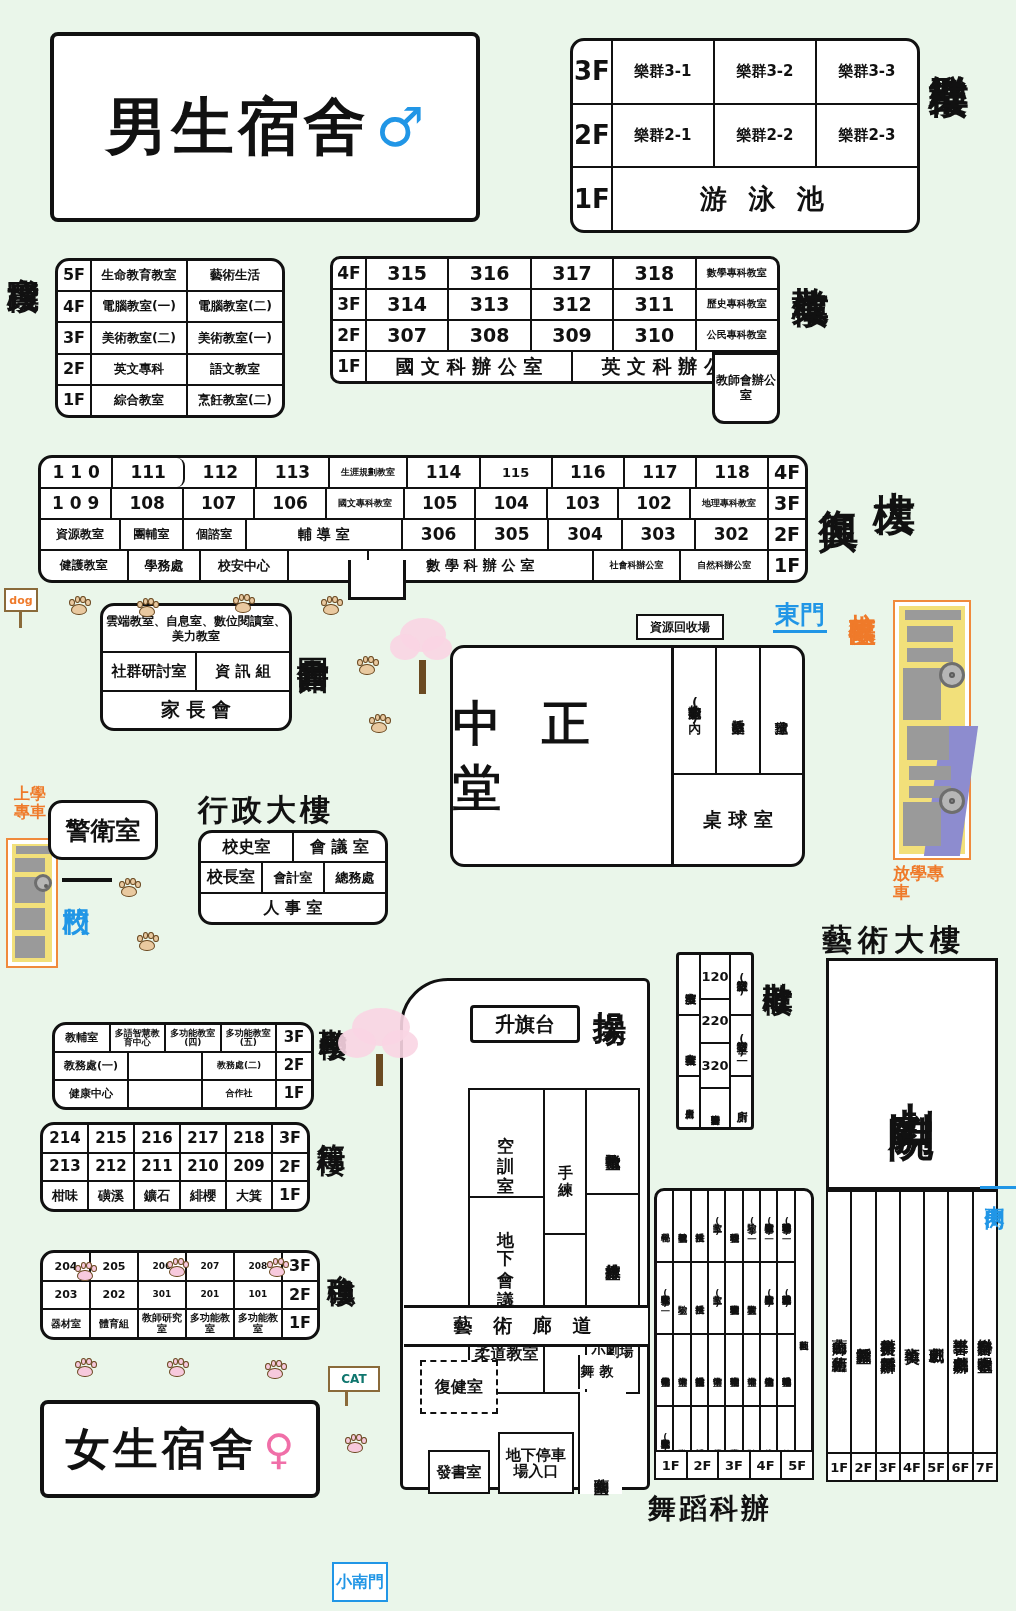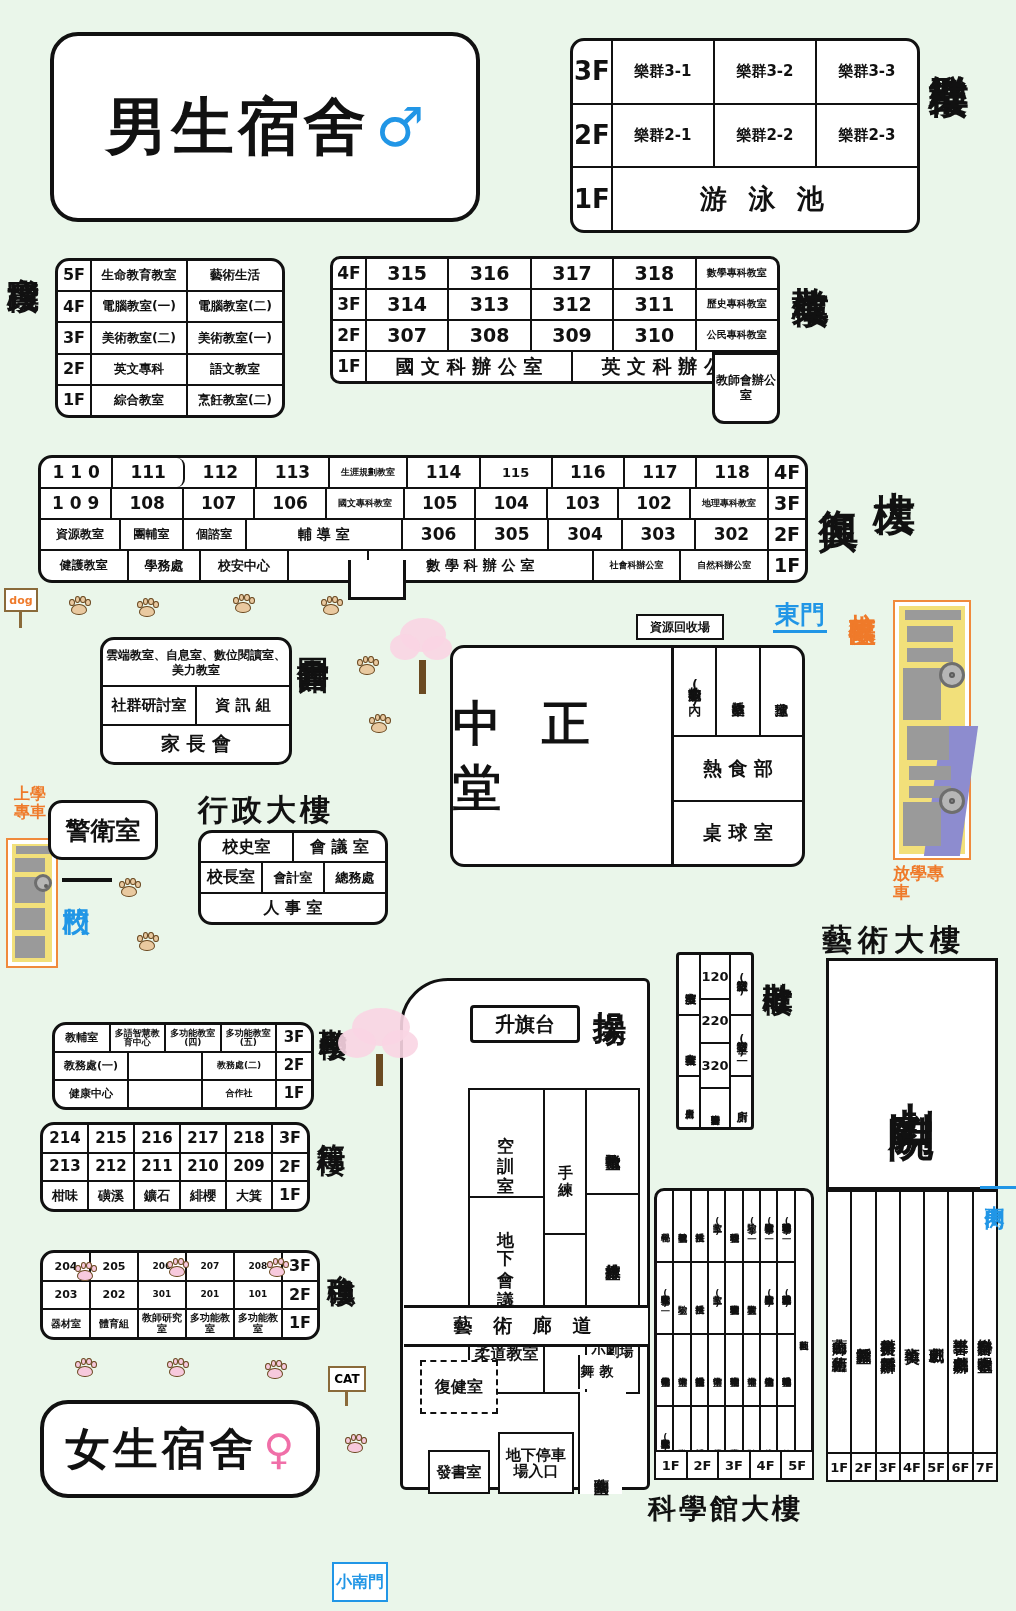--- a/index.html
+++ b/index.html
@@ -37,21 +37,21 @@
   .vlabel{
     position:absolute; font-weight:900; color:#111;
     writing-mode:vertical-rl; text-orientation:upright;
     letter-spacing:2px; line-height:1.05;
   }
   .hlabel{ position:absolute; font-weight:900; color:#111; }
 
   
   .plaque{
     position:absolute; background:#fff; border:4px solid #111;
-    border-radius:28px; display:flex; align-items:center; justify-content:center;
+    border-radius:8px; display:flex; align-items:center; justify-content:center;
     gap:6px;
   }
   .plaque .t{ font-size:62px; font-weight:900; letter-spacing:4px; }
   .plaque .sym{ font-size:54px; font-weight:700; }
 
   
   .paw{ position:absolute; width:22px; height:20px; }
   .paw .pad{ position:absolute; left:3px; top:8px; width:16px; height:11px;
     background:var(--pc,#e9c9a0); border:1.4px solid #6b4a22; border-radius:50%/60% 60% 45% 45%; }
   .paw .toe{ position:absolute; width:5.5px; height:7px; background:var(--pc,#e9c9a0);
@@ -239,21 +239,21 @@
   <div class="vlabel" style="left:818px;top:478px;font-size:40px;">復興</div>
   <div class="vlabel" style="left:872px;top:458px;font-size:42px;">大樓</div>
 
   <div class="abs" style="left:348px;top:560px;width:58px;height:40px;border-left:3px solid #111;border-right:3px solid #111;border-bottom:3px solid #111;background:#fff;"></div>
 
   <div class="tagbox" style="left:4px;top:588px;width:34px;height:24px;font-size:11px;color:#ef7a2a;border-color:#8a6a3a;">
     <span>dog</span>
   </div>
   <div class="abs" style="left:19px;top:612px;width:3px;height:16px;background:#8a6a3a;"></div>
 
-  <div class="hbox" style="left:100px;top:637px;width:192px;height:128px;font-size:12px;">
+  <div class="hbox" style="left:100px;top:603px;width:192px;height:128px;font-size:12px;">
     <div class="grid">
       <div class="row" style="flex:1.25">
         <div class="cell" style="line-height:1.25;padding:2px 3px">雲端教室、自息室、數位閱讀室、美力教室</div>
       </div>
       <div class="row">
         <div class="cell" style="font-size:15px">社群研討室</div>
         <div class="cell" style="font-size:15px">資 訊 組</div>
       </div>
       <div class="row">
         <div class="cell" style="font-size:19px">家 長 會</div>
@@ -272,23 +272,20 @@
   <div class="hbox" style="left:450px;top:645px;width:355px;height:222px;">
     <div style="display:flex;width:100%;height:100%;">
       <div style="flex:1;display:flex;align-items:center;justify-content:center;border-right:3px solid #111;">
         <span style="font-size:48px;font-weight:900;letter-spacing:12px">中 正 堂</span>
       </div>
       <div style="flex:0 0 128px;display:flex;flex-direction:column;">
         <div style="flex:1.05;display:flex;border-bottom:2.5px solid #111;">
           <div class="cell" style="writing-mode:vertical-rl;text-orientation:upright;font-size:13px">多功能教室(內)</div>
           <div class="cell" style="writing-mode:vertical-rl;text-orientation:upright;font-size:13px">樂活教室</div>
           <div class="cell" style="writing-mode:vertical-rl;text-orientation:upright;font-size:13px">撞球室</div>
-        </div>
-        <div style="flex:.75;display:flex;border-bottom:2.5px solid #111;">
-          <div class="cell" style="font-size:19px">熱 食 部</div>
         </div>
         <div style="flex:.75;display:flex;">
           <div class="cell" style="font-size:19px">桌 球 室</div>
         </div>
       </div>
     </div>
   </div>
 
   <div class="vlabel orange" style="left:848px;top:592px;font-size:27px;">校車等候區</div>
   <div class="busbox" style="left:893px;top:600px;width:78px;height:260px;">
@@ -427,21 +424,21 @@
         </div>
       </div>
   </div>
   <div class="vlabel" style="left:326px;top:1252px;font-size:28px;">自強樓</div>
 
   <div class="plaque" style="left:40px;top:1400px;width:280px;height:98px;">
     <span class="t" style="font-size:44px">女生宿舍</span>
     <span class="sym pink" style="font-size:42px">♀</span>
   </div>
 
-  <div class="tagbox" style="left:328px;top:1366px;width:38px;height:26px;font-size:12px;border-color:#8a6a3a;color:#000000;">
+  <div class="tagbox" style="left:328px;top:1366px;width:52px;height:26px;font-size:12px;border-color:#8a6a3a;color:#0f766e;">
     <span>CAT</span>
   </div>
   <div class="abs" style="left:345px;top:1392px;width:3px;height:14px;background:#8a6a3a;"></div>
 
   <div class="tagbox" style="left:332px;top:1562px;width:56px;height:40px;font-size:16px;color:#2196e6;border-color:#2196e6;">
     <span>小南門</span>
   </div>
 
   <div class="abs" style="left:400px;top:978px;width:250px;height:512px;background:#fff;border:3px solid #111;
               border-radius:48px 6px 6px 6px;"></div>
@@ -593,21 +590,21 @@
         <div style="flex: 1 1 0%; border-bottom: none; display: flex; align-items: center; justify-content: center; writing-mode: vertical-rl; text-orientation: upright; font-size: 9px; font-weight: 800; line-height: 1.05; text-align: center; padding: 1px 0px;">園藝社</div>
       </div>
     </div>
   <div class="abs" style="left:654px;top:1450px;width:160px;height:30px;display:flex;" id="sci-floors">
       <div style="flex: 1 1 0%; border: 2.5px solid rgb(17, 17, 17); display: flex; align-items: center; justify-content: center; font-size: 13px; font-weight: 900; background: rgb(255, 255, 255);">1F</div>
       <div style="flex: 1 1 0%; border-top: 2.5px solid rgb(17, 17, 17); border-right: 2.5px solid rgb(17, 17, 17); border-bottom: 2.5px solid rgb(17, 17, 17); border-image: initial; border-left: none; display: flex; align-items: center; justify-content: center; font-size: 13px; font-weight: 900; background: rgb(255, 255, 255);">2F</div>
       <div style="flex: 1 1 0%; border-top: 2.5px solid rgb(17, 17, 17); border-right: 2.5px solid rgb(17, 17, 17); border-bottom: 2.5px solid rgb(17, 17, 17); border-image: initial; border-left: none; display: flex; align-items: center; justify-content: center; font-size: 13px; font-weight: 900; background: rgb(255, 255, 255);">3F</div>
       <div style="flex: 1 1 0%; border-top: 2.5px solid rgb(17, 17, 17); border-right: 2.5px solid rgb(17, 17, 17); border-bottom: 2.5px solid rgb(17, 17, 17); border-image: initial; border-left: none; display: flex; align-items: center; justify-content: center; font-size: 13px; font-weight: 900; background: rgb(255, 255, 255);">4F</div>
       <div style="flex: 1 1 0%; border-top: 2.5px solid rgb(17, 17, 17); border-right: 2.5px solid rgb(17, 17, 17); border-bottom: 2.5px solid rgb(17, 17, 17); border-image: initial; border-left: none; display: flex; align-items: center; justify-content: center; font-size: 13px; font-weight: 900; background: rgb(255, 255, 255);">5F</div>
     </div>
-  <div class="hlabel" style="left:648px;top:1490px;font-size:28px;letter-spacing:3px;">科學館大樓</div>
+  <div class="hlabel" style="left:648px;top:1490px;font-size:28px;letter-spacing:3px;">舞蹈科辦</div>
 
   <div class="paw" style="left:68px;top:596px;">
       <div class="t1 toe"></div>
       <div class="t2 toe"></div>
       <div class="t3 toe"></div>
       <div class="t4 toe"></div>
       <div class="pad"></div>
     </div>
   <div class="paw" style="left:136px;top:598px;">
       <div class="t1 toe"></div>

